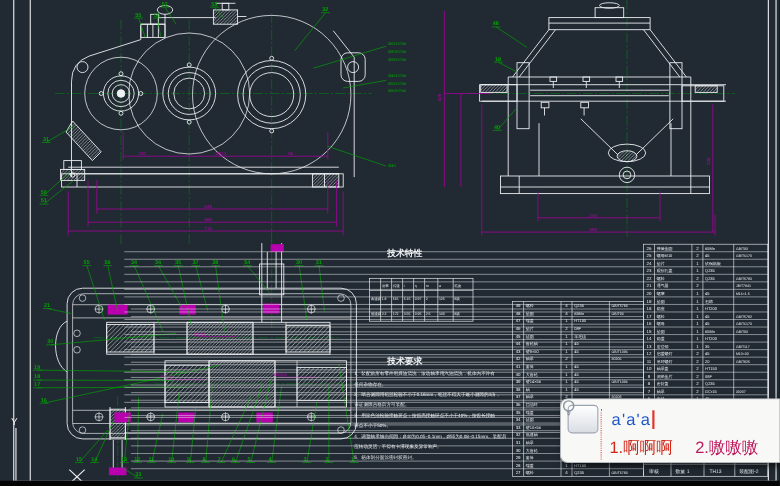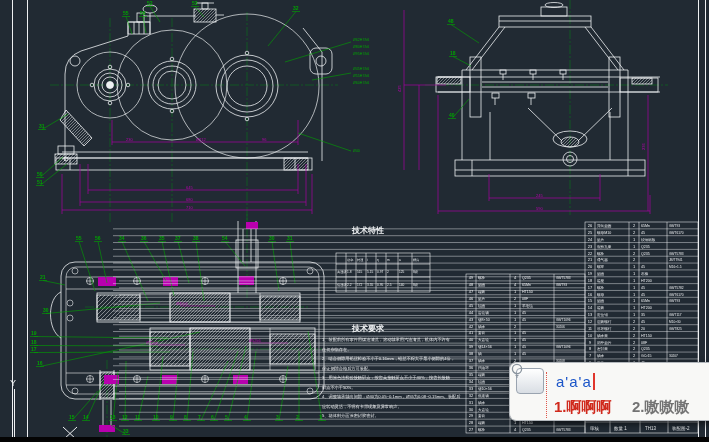--- a/index.html
+++ b/index.html
@@ -14,23 +14,23 @@
        box-shadow:3px 3px 7px rgba(0,0,0,.55);z-index:5;}
   .ime-row1{display:flex;align-items:center;padding:5px 6px 0 6px;height:26px;}
   .ime-icon{width:26px;height:24px;border:1px solid #9aa4b0;border-radius:4px;
             background:linear-gradient(#ffffff,#d9dee4);display:flex;align-items:center;
             justify-content:center;}
   .ime-comp{margin-left:12px;font-size:15px;font-weight:normal;color:#1b55c8;letter-spacing:1px;}
   .ime-caret{display:inline-block;width:2px;height:17px;background:#e0362c;vertical-align:middle;
              margin-left:1px;}
   .ime-row2{position:relative;margin:4px 0 0 44px;white-space:nowrap;}
   .ime-div{position:absolute;left:-8px;top:-26px;height:46px;border-left:1px dotted #e0564a;}
-  .cand{font-size:15px;font-weight:bold;margin-right:16px;margin-top:48px;}
+  .cand{font-size:15px;font-weight:normal;margin-right:16px;margin-top:48px;}
   .cand-0{color:#d0291c;}
-  .cand-1{color:#737373;text-align:right;}
+  .cand-1{color:#be185d;text-align:right;}
 </style>
 </head>
 <body>
 
 <div class="screen">
 
 <svg width="709" height="442" viewBox="0 0 709 442">
   <defs>
     <pattern id="hatch" width="4" height="4" patternUnits="userSpaceOnUse">
       <path d="M0,4 L4,0" stroke="#e8eaec" stroke-width="0.5"></path>

